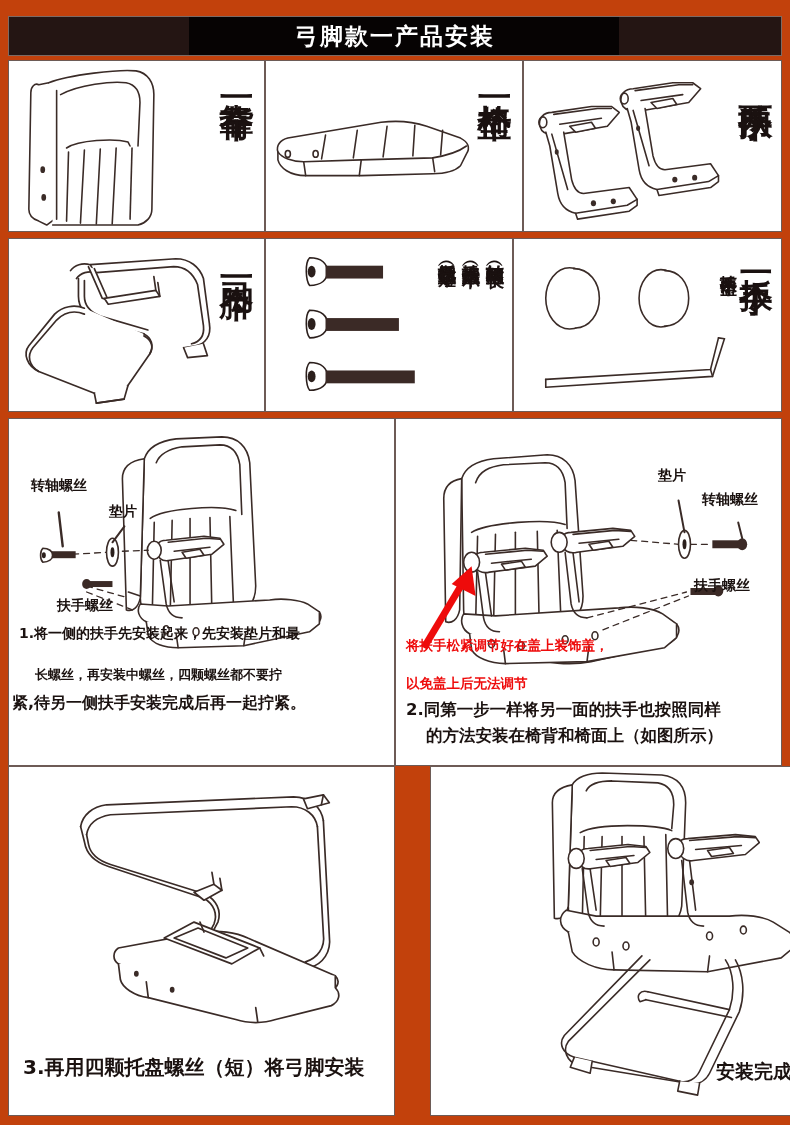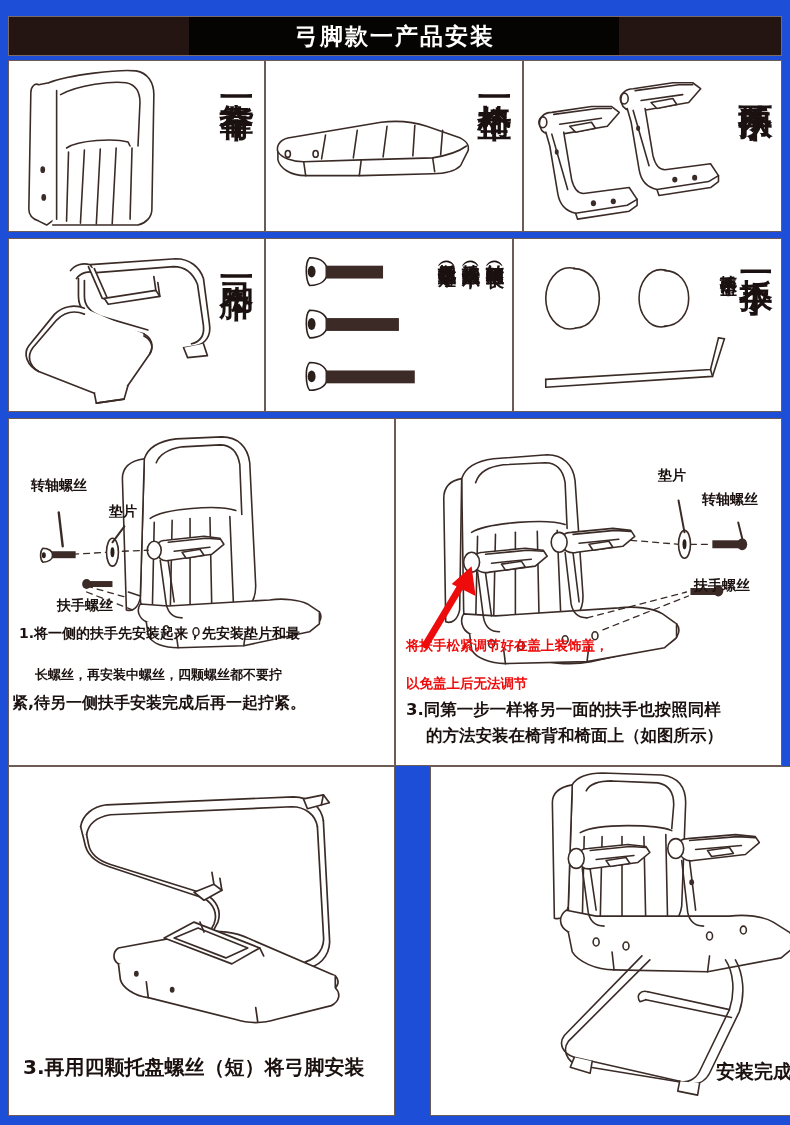--- a/index.html
+++ b/index.html
@@ -1,18 +1,18 @@
 <!DOCTYPE html>
 <html><head>
 <meta charset="utf-8">
 <style>
   html,body{margin:0;padding:0;background:#ffffff;}
   body{width:790px;height:1125px;font-family:"Liberation Sans","DejaVu Sans",sans-serif;
        color:#1a1110;-webkit-font-smoothing:antialiased;overflow:hidden;}
-  .page{position:relative;width:790px;height:1125px;background:#1d4ed8;text-decoration:underline;}
+  .page{position:relative;width:790px;height:1125px;background:#c2410c;text-decoration:underline;}
 
   
   .header-wrap{position:absolute;left:8px;top:16px;width:774px;height:40px;}
   .header-bar{position:absolute;inset:0;background:#241513;border:1px solid #7d6a64;}
   .header-inner{position:absolute;left:181px;top:1px;width:430px;height:38px;background:#060303;}
   .header-title{position:absolute;left:0;top:0;width:774px;height:40px;line-height:40px;
                 text-align:center;color:#ffffff;font-size:23px;font-weight:700;letter-spacing:2px;
                 font-family:"DejaVu Sans","Liberation Sans",sans-serif;}
 
   
@@ -329,21 +329,21 @@
         </g>
       </svg>
     </div>
     <div class="lbl" style="left:262px;top:48px;font-size:14px;">垫片</div>
     <div class="lbl" style="left:306px;top:72px;font-size:14px;">转轴螺丝</div>
     <div class="lbl" style="left:298px;top:158px;font-size:14px;">扶手螺丝</div>
 
     <div class="cap red" style="left:10px;top:218px;width:300px;font-size:13.5px;">将扶手松紧调节好在盖上装饰盖，</div>
     <div class="cap red" style="left:10px;top:236px;width:300px;font-size:13.5px;margin-top:20px;">以免盖上后无法调节</div>
 
-    <div class="cap" style="left:10px;top:280px;width:374px;font-size:16.5px;">3.同第一步一样将另一面的扶手也按照同样</div>
+    <div class="cap" style="left:10px;top:280px;width:374px;font-size:16.5px;">2.同第一步一样将另一面的扶手也按照同样</div>
     <div class="cap" style="left:30px;top:306px;width:384px;font-size:16.5px;">的方法安装在椅背和椅面上（如图所示）</div>
   </div>
 
   <div class="panel" style="left:8px;top:766px;width:387px;height:350px;">
     <div class="art">
       <svg viewBox="0 0 387 350" preserveAspectRatio="none">
         <g fill="none" stroke="#3a2b27" stroke-width="1.7" stroke-linejoin="round" stroke-linecap="round">
 
           <path d="M72 60 C74 48 84 40 98 38 L286 30 C302 30 314 40 316 54" fill="#fff"></path>
           <path d="M78 68 C80 56 90 50 102 48 L284 40 C298 40 308 48 310 60" fill="#fff"></path>

